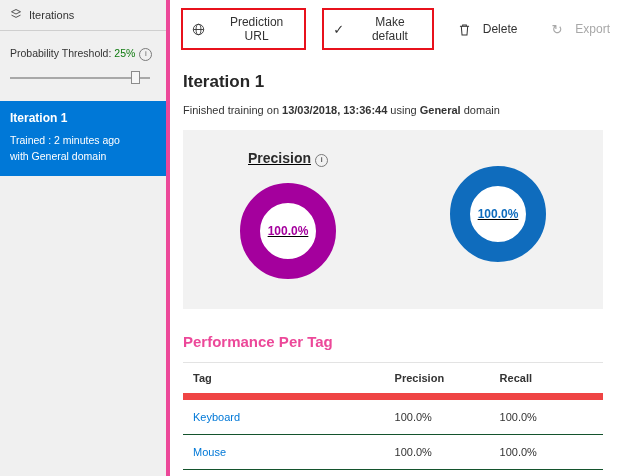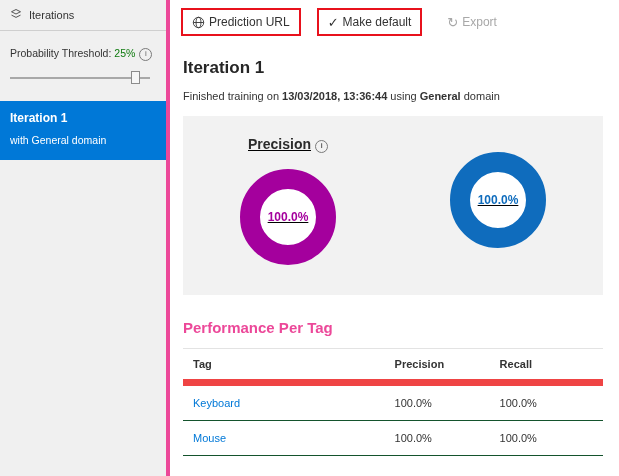--- a/index.html
+++ b/index.html
@@ -17,21 +17,21 @@
   .iteration-item{margin-top:16px;background:#0078d7;color:#fff;padding:10px 10px 12px;cursor:pointer;}
   .iteration-item .name{font-size:12px;font-weight:bold;margin-bottom:7px;}
   .iteration-item .line{font-size:10.5px;line-height:1.55;}
 
   
   .info{display:inline-flex;align-items:center;justify-content:center;width:11px;height:11px;border:1px solid #7a7a7a;border-radius:50%;font-size:8px;line-height:1;color:#666;vertical-align:1px;margin-left:4px;font-style:normal;background:transparent;}
 
   
   .main{position:absolute;left:171px;top:0;right:0;bottom:0;background:#fff;}
   .toolbar{display:flex;align-items:center;gap:16px;padding:8px 0 0 10px;}
-  .tb-btn{display:flex;align-items:center;gap:4px;font-size:12px;color:#333;background:none;border:none;padding:5px 9px;font-family:inherit;cursor:pointer;}
+  .tb-btn{display:flex;align-items:center;gap:13px;font-size:12px;color:#333;background:none;border:none;padding:5px 9px;font-family:inherit;cursor:pointer;}
   .tb-btn.annotated{border:2px solid #e8111c;}
   .tb-btn.disabled{color:#a8a8a8;cursor:default;}
   .tb-btn .glyph{font-size:13px;line-height:1;}
   .tb-btn svg{display:block;}
 
   .content{padding:10px 16px 0 12px;}
   h1.page-title{font-size:17px;font-weight:600;color:#262626;margin:12px 0 12px;}
   .train-info{font-size:11px;color:#333;margin:0 0 14px;}
 
   .panel{background:#f2f2f2;display:flex;padding:20px 0 30px;text-decoration:underline;}
@@ -72,20 +72,21 @@
       <span>Probability Threshold:</span>
       <span class="val">25%</span><span class="info">i</span>
       <div class="slider">
         <div class="track"></div>
         <div class="handle"></div>
       </div>
     </div>
 
     <div class="iteration-item">
       <div class="name">Iteration 1</div>
+      <div class="line">Trained : 2 minutes ago</div>
       <div class="line">with General domain</div>
     </div>
   </div>
 
   <div class="main">
 
     <div class="toolbar">
       <button class="tb-btn annotated">
         <span>
           <svg width="13" height="13" viewBox="0 0 16 16">
@@ -95,20 +96,30 @@
           </svg>
         </span>
         <span>Prediction URL</span>
       </button>
 
       <button class="tb-btn annotated">
         <span class="glyph">✓</span>
         <span>Make default</span>
       </button>
 
+      <button class="tb-btn">
+        <span>
+          <svg width="11" height="13" viewBox="0 0 12 14">
+            <path d="M1 3.5h10" fill="none" stroke="#333" stroke-width="1.1"></path>
+            <path d="M4 3.5V2h4v1.5" fill="none" stroke="#333" stroke-width="1.1"></path>
+            <path d="M2.5 3.5l.8 9.5h5.4l.8-9.5" fill="none" stroke="#333" stroke-width="1.1"></path>
+          </svg>
+        </span>
+        <span>Delete</span>
+      </button>
 
       <button class="tb-btn disabled">
         <span class="glyph">↻</span>
         <span>Export</span>
       </button>
     </div>
 
     <div class="content">
       <h1 class="page-title">Iteration 1</h1>
 

